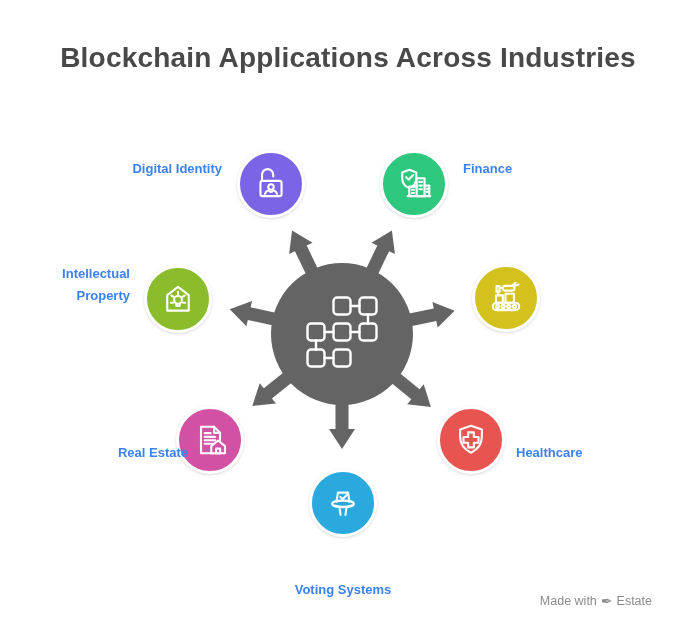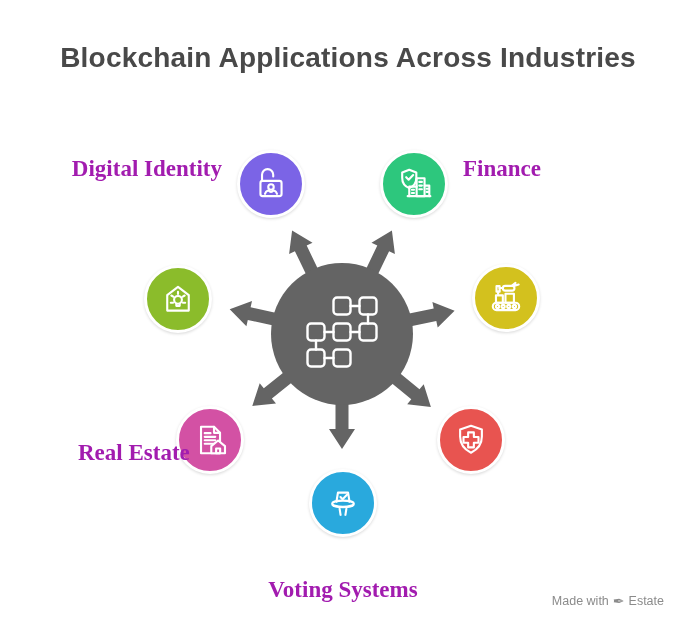--- a/index.html
+++ b/index.html
@@ -15,37 +15,37 @@
   .node{
     position:absolute;width:68px;height:68px;border-radius:50%;
     border:3px solid #fff;box-sizing:border-box;
     background:var(--node-color,#ccc);
     display:flex;align-items:center;justify-content:center;
     box-shadow:0 1px 3px rgba(0,0,0,0.15);
   }
   .node svg{width:38px;height:38px;}
   .icon-stroke{fill:none;stroke:#ffffff;stroke-width:2;stroke-linecap:round;stroke-linejoin:round;}
   .label{
-    position:absolute;font-size:23px;font-weight:bold;color:#a21caf;line-height:22px;white-space:nowrap;font-family:Liberation Serif, serif;
+    position:absolute;font-size:13px;font-weight:bold;color:#3b82f6;line-height:22px;white-space:nowrap;
   }
   .label.wrap{white-space:normal;}
   
   .n0{left:237px;top:150px;} .n1{left:380px;top:150px;} .n2{left:472px;top:264px;}
   .n3{left:437px;top:406px;} .n4{left:309px;top:469px;} .n5{left:176px;top:406px;}
   .n6{left:144px;top:265px;}
   
   .l0{left:60px;top:158px;width:162px;text-align:right;}
   .l1{left:463px;top:158px;text-align:center;}
   .l2{left:550px;top:278px;}
   .l3{left:516px;top:442px;}
   .l4{left:243px;top:579px;width:200px;text-align:center;}
   .l5{left:58px;top:442px;width:110px;text-align:right;margin-left:20px;}
   .l6{left:22px;top:263px;width:108px;text-align:right;}
   .watermark{
-    position:absolute;right:32px;top:594px;display:flex;align-items:center;gap:4px;
+    position:absolute;right:44px;top:594px;display:flex;align-items:center;gap:4px;
     font-size:12.5px;color:#8b8b8b;font-weight:500;
   }
   .watermark .nib{font-size:14px;line-height:1;}
 </style>
 </head>
 <body>
 
 <div class="canvas">
 
   <div class="title">Blockchain Applications Across Industries</div>
@@ -133,20 +133,21 @@
   </div>
 
   <div class="node n3" style="--node-color: #e85450;">
     <svg viewBox="0 0 36 36" aria-hidden="true">
       <g class="icon-stroke">
         <path d="M18,4.5 L28.3,8 v6.8 c0,7.6 -4,12.3 -10.3,15.2 C11.7,27.1 7.7,22.4 7.7,14.8 V8 Z"></path>
         <path d="M15.3,10.8 h5.4 v4.4 h4.4 v5.4 h-4.4 v4.4 h-5.4 v-4.4 h-4.4 v-5.4 h4.4 z"></path>
       </g>
     </svg>
   </div>
+  <div class="label l3">Healthcare</div>
 
   <div class="node n4" style="--node-color: #29a9dd;">
     <svg viewBox="0 0 36 36" aria-hidden="true">
       <g class="icon-stroke">
         <path d="M11.8,16.8 L13.2,8.2 H22.8 L24.2,16.8"></path>
         <path d="M15.6,12.4 l2,2 4.2,-4.2"></path>
         <ellipse cx="18" cy="18.6" rx="10.3" ry="2.9"></ellipse>
         <path d="M8.2,19.8 c1.5,2.8 18.1,2.8 19.6,0"></path>
         <path d="M14.8,23.6 l0.9,5.6 M21.2,23.6 l-0.9,5.6"></path>
       </g>
@@ -170,20 +171,21 @@
   <div class="node n6" style="--node-color: #8bbc2b;">
     <svg viewBox="0 0 36 36" aria-hidden="true">
       <g class="icon-stroke">
         <path d="M7.8,29 V14.3 L18,6.5 L28.2,14.3 V29 Z"></path>
         <circle cx="18" cy="18.8" r="3.7"></circle>
         <path d="M16.4,22.5 v2 h3.2 v-2"></path>
         <path d="M18,11.3 v2 M11.7,14.7 l1.8,1.1 M24.3,14.7 l-1.8,1.1 M11.2,21.5 h2.1 M24.8,21.5 h-2.1"></path>
       </g>
     </svg>
   </div>
+  <div class="label l6 wrap">Intellectual Property</div>
 
   <div class="watermark">
     <span>Made with</span>
     <span class="nib">✒</span>
     <span>Estate</span>
   </div>
 
 </div>
 
 </body></html>

